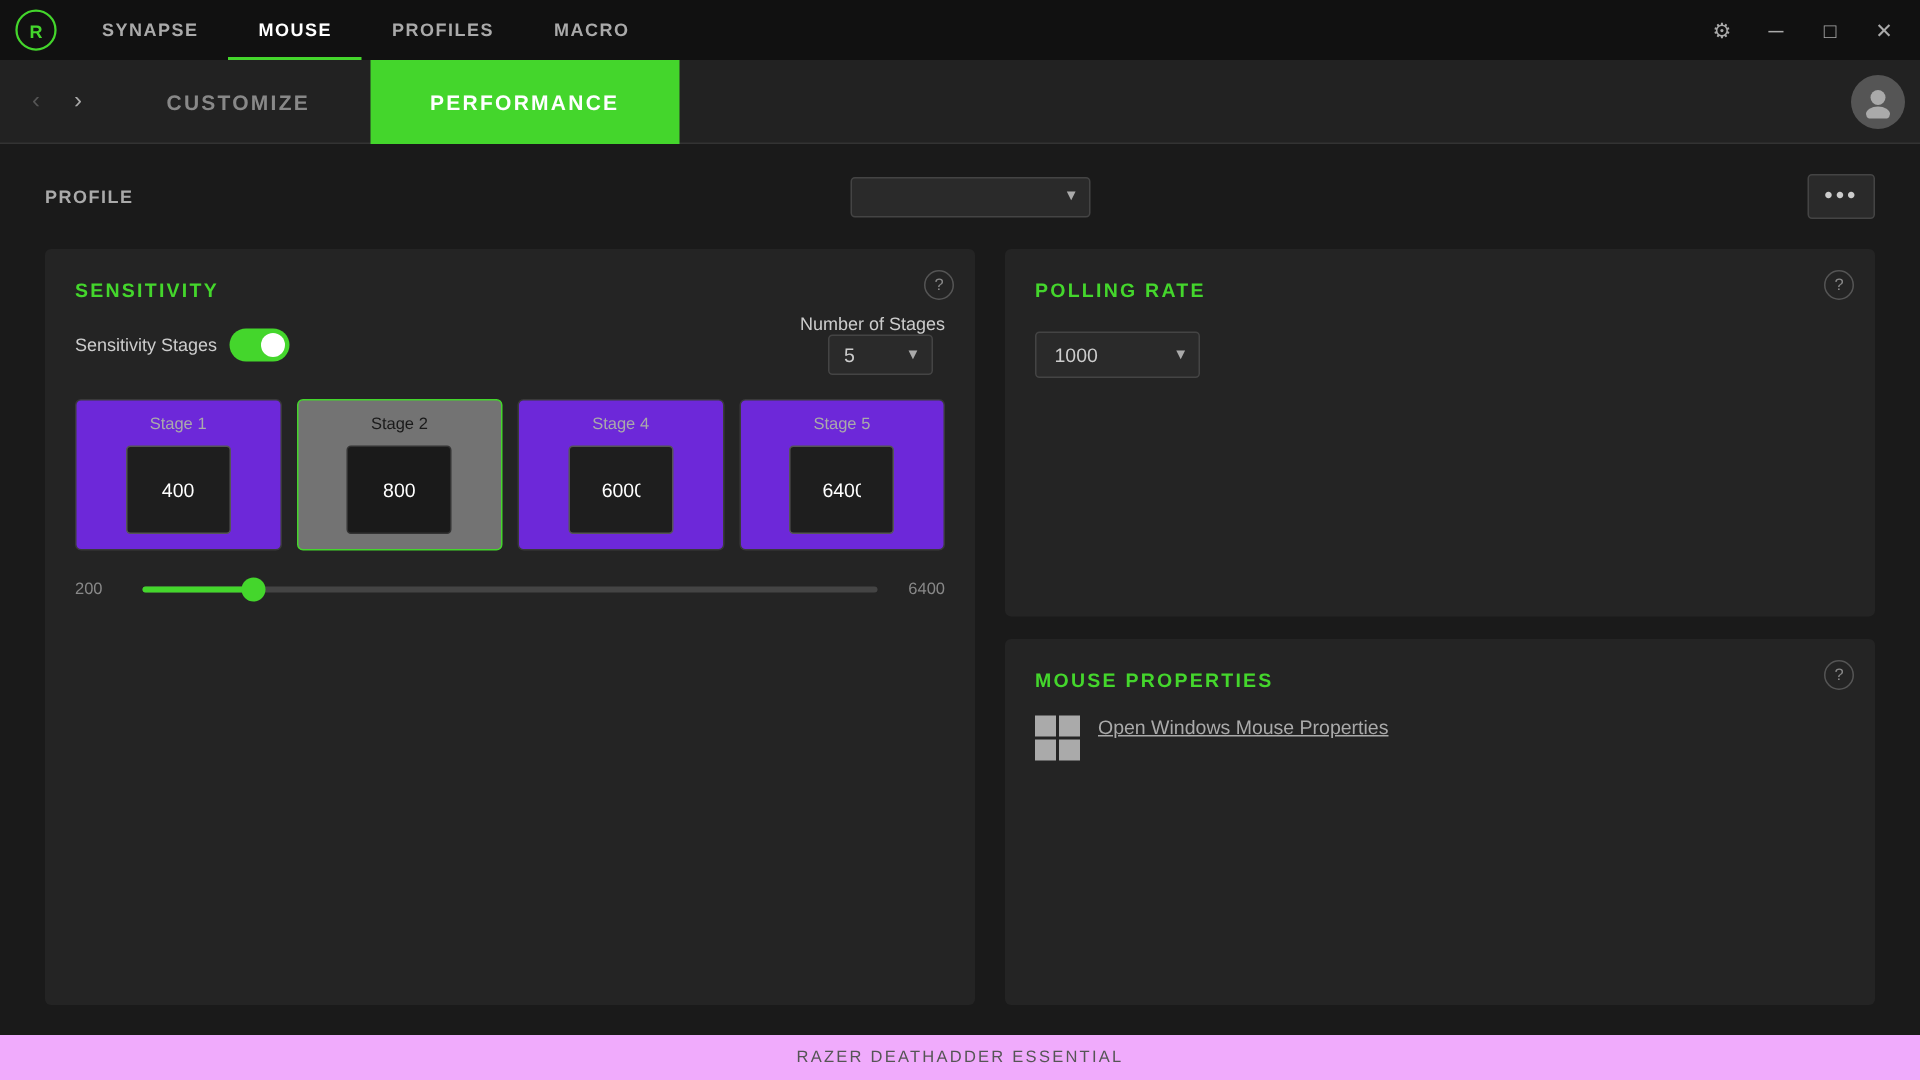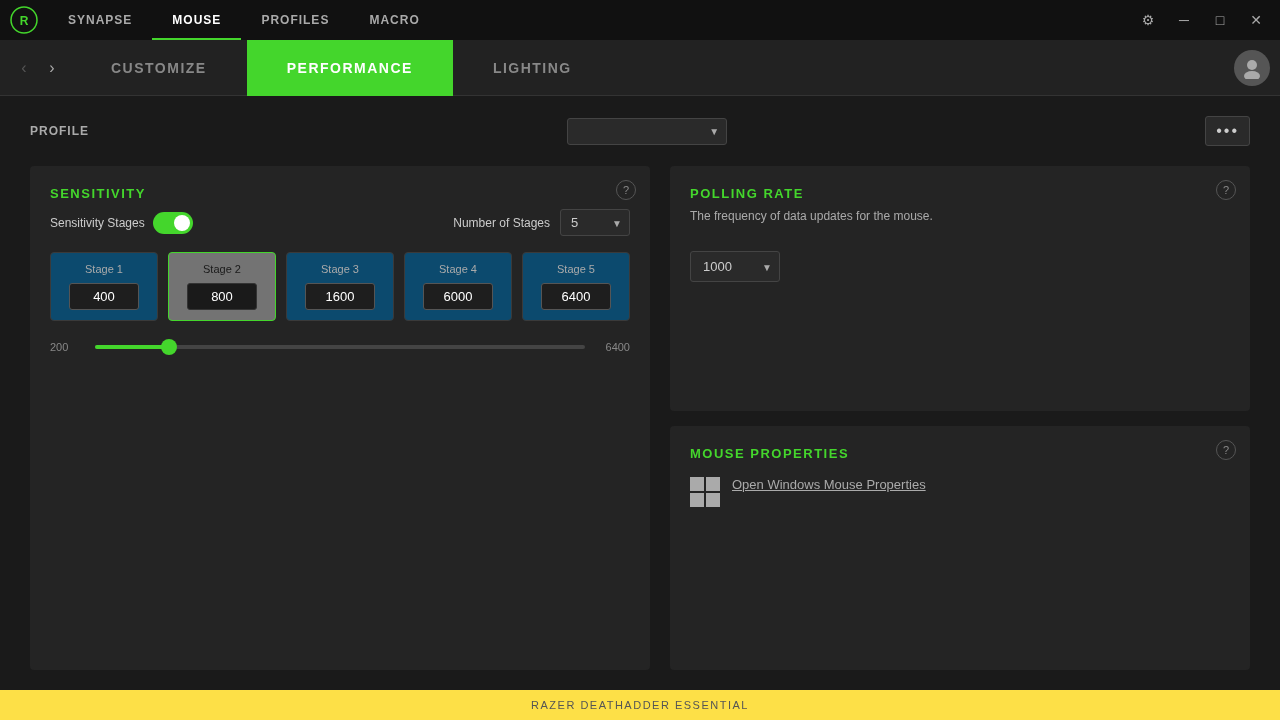--- a/index.html
+++ b/index.html
@@ -294,21 +294,21 @@
     }
 
     
     .stages-row {
       display: flex;
       gap: 10px;
       margin-bottom: 20px;
     }
     .stage-box {
       flex: 1;
-      background: #0c4a6e;
+      background: #6d28d9;
       border-radius: 4px;
       padding: 10px;
       text-align: center;
       cursor: pointer;
       border: 1px solid #3a3a3a;
     }
     .stage-box.active {
       background: #737373;
       border-color: #44d62c;
     }
@@ -318,21 +318,21 @@
       margin-bottom: 8px;
     }
     .stage-box.active .stage-box-label {
       color: #1a1a1a;
     }
     .stage-box-input {
       width: 70px;
       background: #1e1e1e;
       border: 1px solid #555;
       color: #fff;
-      padding: 5px;
+      padding: 21px;
       font-size: 13px;
       text-align: center;
       border-radius: 3px;
     }
     .stage-box.active .stage-box-input {
       background: #1a1a1a;
       border-color: #333;
     }
 
     
@@ -384,21 +384,21 @@
       display: inline-block;
       margin-top: 12px;
     }
     .polling-dropdown {
       background: #2a2a2a;
       border: 1px solid #444;
       color: #ccc;
       padding: 7px 30px 7px 12px;
       font-size: 13px;
       border-radius: 3px;
-      width: 90px;
+      width: 110px;
       appearance: none;
       cursor: pointer;
     }
     .polling-dropdown-arrow {
       position: absolute;
       right: 8px;
       top: 50%;
       transform: translateY(-50%);
       color: #aaa;
       font-size: 10px;
@@ -435,21 +435,21 @@
       font-size: 13px;
       text-decoration: underline;
     }
 
     
     .footer {
       position: absolute;
       bottom: 0;
       width: 1280px;
       height: 30px;
-      background: #fde047;
+      background: #f0abfc;
       display: flex;
       align-items: center;
       justify-content: center;
     }
     .footer-text {
       font-size: 11px;
       color: #555;
       letter-spacing: 1.5px;
       text-transform: uppercase;
     }
@@ -483,21 +483,20 @@
     <div class="title-bar-control close">✕</div>
   </div>
 </div>
 
 <div class="tab-bar">
   <div class="tab-nav-btn">‹</div>
   <div class="tab-nav-btn enabled">›</div>
   <div class="tabs">
     <div class="tab">CUSTOMIZE</div>
     <div class="tab active">PERFORMANCE</div>
-    <div class="tab">LIGHTING</div>
   </div>
   <div class="tab-avatar">
     <svg width="22" height="22" viewBox="0 0 22 22">
         <circle cx="11" cy="8" r="5" fill="#aaa"></circle>
         <ellipse cx="11" cy="19" rx="8" ry="5" fill="#aaa"></ellipse>
       </svg>
   </div>
 </div>
 
 <div class="main-content">
@@ -520,21 +519,21 @@
       <div class="panel-title">SENSITIVITY</div>
 
       <div class="sensitivity-controls">
         <div class="toggle-row">
           <span class="toggle-label">Sensitivity Stages</span>
           <div class="toggle">
             <div class="toggle-track"></div>
             <div class="toggle-thumb"></div>
           </div>
         </div>
-        <div class="toggle-row" style="margin-left:auto;">
+        <div class="toggle-row" style="margin-left:auto;flex-direction:column;">
           <span class="stages-label">Number of Stages</span>
           <div class="stages-dropdown-wrapper">
             <select class="stages-dropdown">
               <option value="5">5</option>
               <option value="1">1</option>
               <option value="2">2</option>
               <option value="3">3</option>
               <option value="4">4</option>
             </select>
             <span class="stages-dropdown-arrow">▼</span>
@@ -545,24 +544,20 @@
       <div class="stages-row">
         <div class="stage-box">
           <div class="stage-box-label">Stage 1</div>
           <input class="stage-box-input" type="text" value="400" style="">
         </div>
         <div class="stage-box active">
           <div class="stage-box-label">Stage 2</div>
           <input class="stage-box-input" type="text" value="800" style="">
         </div>
         <div class="stage-box">
-          <div class="stage-box-label">Stage 3</div>
-          <input class="stage-box-input" type="text" value="1600" style="">
-        </div>
-        <div class="stage-box">
           <div class="stage-box-label">Stage 4</div>
           <input class="stage-box-input" type="text" value="6000" style="">
         </div>
         <div class="stage-box">
           <div class="stage-box-label">Stage 5</div>
           <input class="stage-box-input" type="text" value="6400" style="">
         </div>
       </div>
 
       <div class="slider-row">
@@ -573,21 +568,20 @@
         </div>
         <span class="slider-max">6400</span>
       </div>
     </div>
 
     <div class="panel-right">
 
       <div class="polling-panel">
         <div class="panel-help">?</div>
         <div class="panel-title">POLLING RATE</div>
-        <div class="panel-desc">The frequency of data updates for the mouse.</div>
         <div class="polling-dropdown-wrapper">
           <select class="polling-dropdown">
             <option value="1000">1000</option>
             <option value="500">500</option>
             <option value="125">125</option>
           </select>
           <span class="polling-dropdown-arrow">▼</span>
         </div>
       </div>
 

